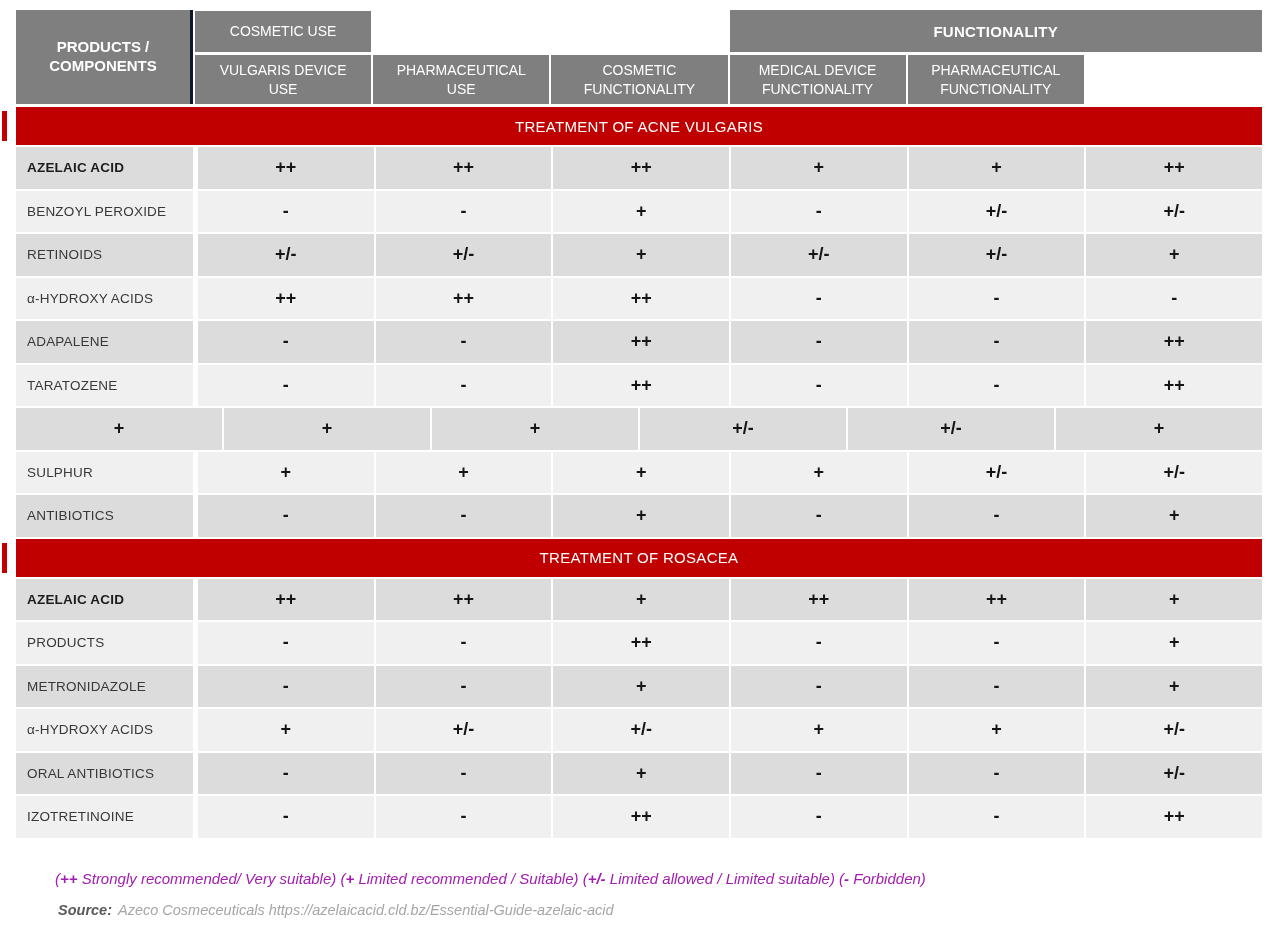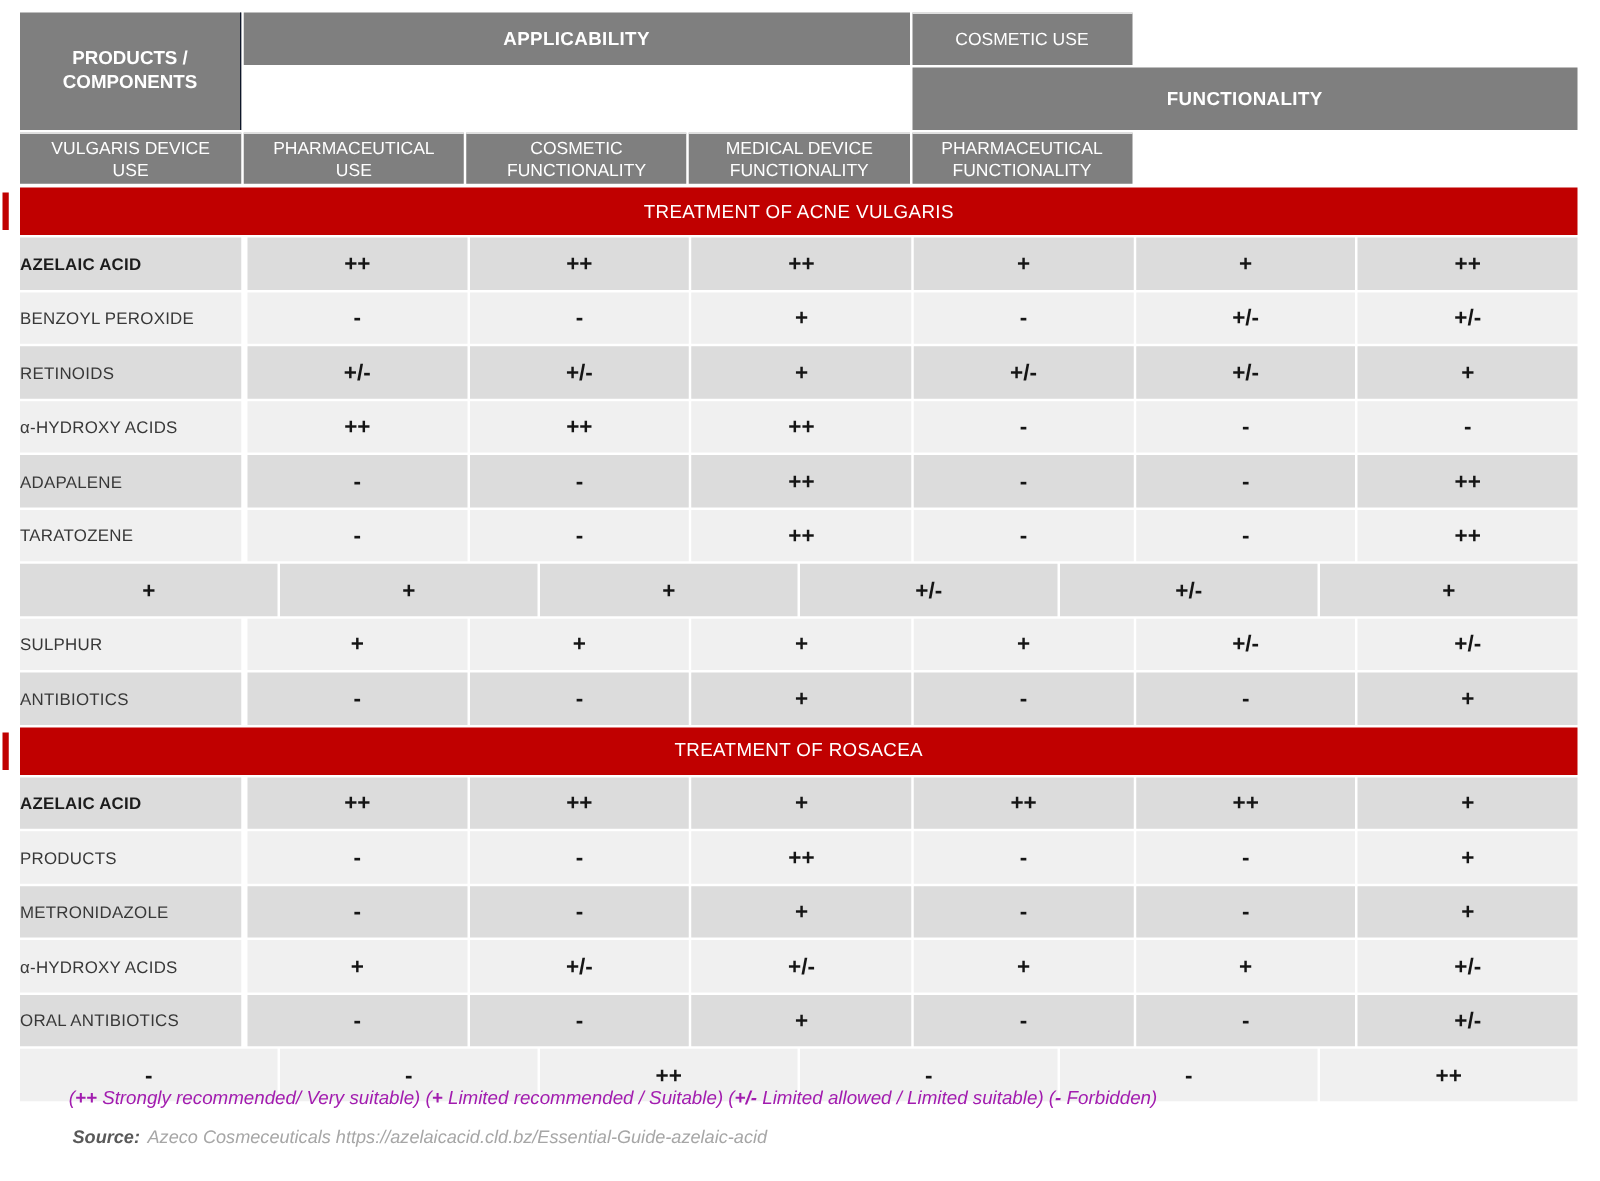--- a/index.html
+++ b/index.html
@@ -15,37 +15,37 @@
     font-family:"Liberation Sans","DejaVu Sans",sans-serif;}
   .page{position:relative;width:1280px;height:945px;background:#fff;}
   .tbl{position:absolute;left:16px;top:10px;width:1246px;}
 
   
   .hdr{display:grid;grid-template-columns:177px repeat(6,1fr);
        grid-template-rows:42px 50px;gap:2px;margin-bottom:3px;}
   .cell{display:flex;align-items:center;justify-content:center;text-align:center;}
   .hcell{background:var(--gray-header);color:#fff;}
   .products{grid-row:1/3;grid-column:1/2;font-weight:bold;font-size:15px;
-       line-height:1.25;border-right:1px solid #0f172a;padding:0 18px;}
+       line-height:1.25;border-right:3px solid #0f172a;padding:0 18px;}
   .grp{font-weight:bold;font-size:15px;letter-spacing:.3px;}
   .grp.app{grid-column:2/5;}
   .grp.fun{grid-column:5/8;}
   .sub{font-size:14px;line-height:1.3;padding:2px 14px;border-top:1px solid #fff;}
 
   
   .banner{position:relative;height:38px;background:var(--red);color:#fff;
        font-weight:normal;font-size:15px;letter-spacing:.3px;display:flex;
        align-items:center;justify-content:center;margin-bottom:2px;}
   .banner::before{content:"";position:absolute;left:-14px;top:4px;bottom:4px;
        width:5px;background:var(--red);}
 
   
   .row{display:flex;height:41.5px;margin-bottom:2px;}
   .row .name{width:177px;margin-right:5px;justify-content:flex-start;
-       font-size:13.5px;color:var(--text-dark);letter-spacing:.2px;}
+       padding-left:11px;font-size:13.5px;color:var(--text-dark);letter-spacing:.2px;}
   .row .name.b{font-weight:bold;color:#1c1c1c;}
   .row .val{flex:1;margin-right:2px;font-weight:bold;font-size:18px;color:var(--sym);}
   .row .val:last-child{margin-right:0;}
   .row.dark .cell{background:var(--row-dark);}
   .row.light .cell{background:var(--row-light);}
 
   
   .legend{position:absolute;left:55px;top:870px;width:1180px;font-style:italic;
        font-size:15px;color:#a21caf;}
   .legend b{font-style:italic;}
@@ -54,21 +54,20 @@
   .source .lbl{font-weight:bold;color:#595959;margin-right:6px;font-style:italic;}
 </style>
 </head>
 <body>
 
 <div class="page">
   <div class="tbl">
 
     <div class="hdr">
       <div class="cell hcell products">PRODUCTS / COMPONENTS</div>
-      <div class="cell hcell grp app">APPLICABILITY</div>
       <div class="cell hcell sub">COSMETIC USE</div>
       <div class="cell hcell grp fun">FUNCTIONALITY</div>
       <div class="cell hcell sub">VULGARIS DEVICE USE</div>
       <div class="cell hcell sub">PHARMACEUTICAL USE</div>
       <div class="cell hcell sub">COSMETIC FUNCTIONALITY</div>
       <div class="cell hcell sub">MEDICAL DEVICE FUNCTIONALITY</div>
       <div class="cell hcell sub">PHARMACEUTICAL FUNCTIONALITY</div>
     </div>
 
     <div id="sections">
@@ -193,20 +192,21 @@
         <div class="row dark">
           <div class="cell name">ORAL ANTIBIOTICS</div>
           <div class="cell val">-</div>
           <div class="cell val">-</div>
           <div class="cell val">+</div>
           <div class="cell val">-</div>
           <div class="cell val">-</div>
           <div class="cell val">+/-</div>
         </div>
         <div class="row light">
+          <div class="cell name">IZOTRETINOINE</div>
           <div class="cell val">-</div>
           <div class="cell val">-</div>
           <div class="cell val">++</div>
           <div class="cell val">-</div>
           <div class="cell val">-</div>
           <div class="cell val">++</div>
         </div>
       </div>
   </div>
 

